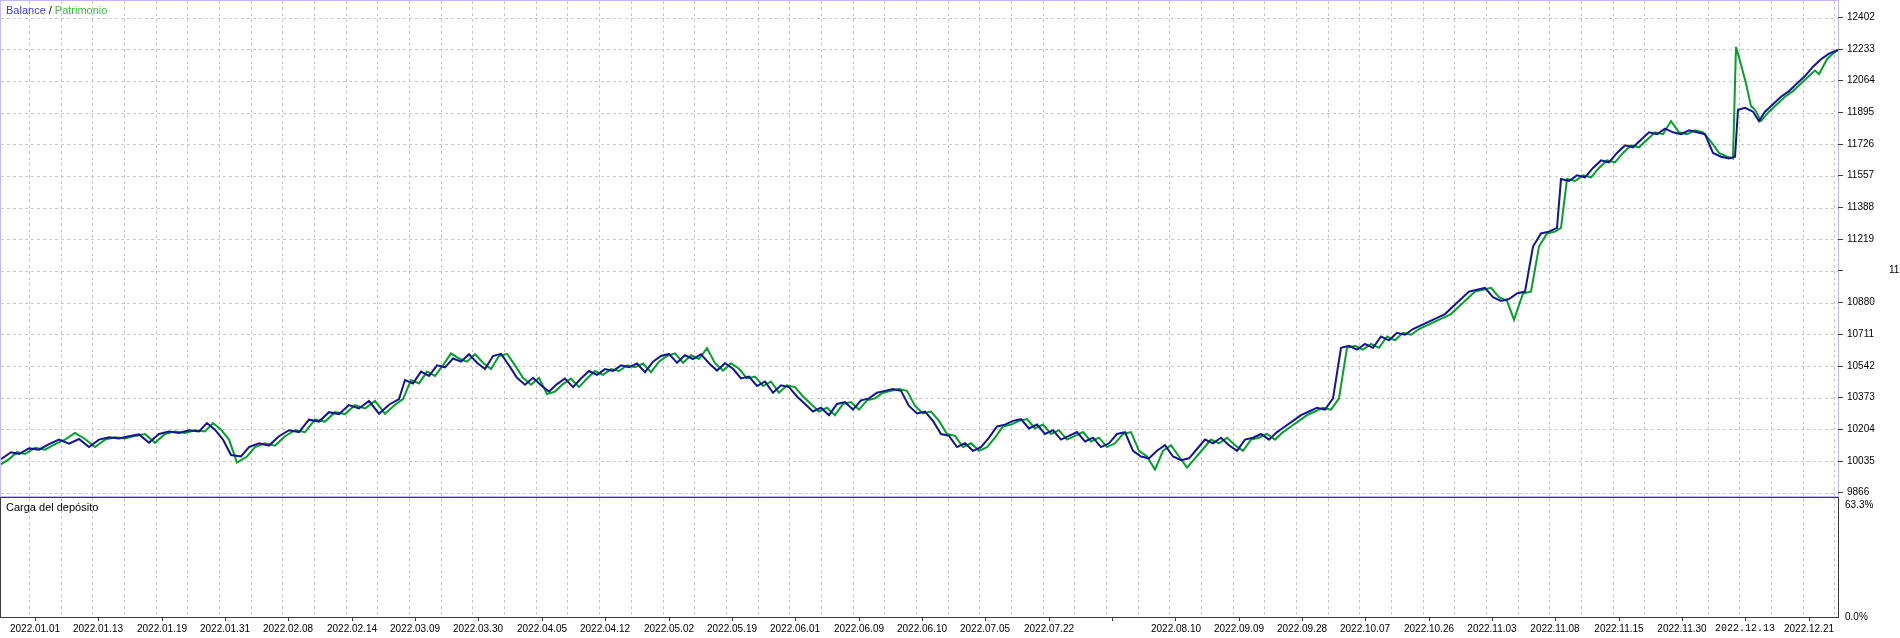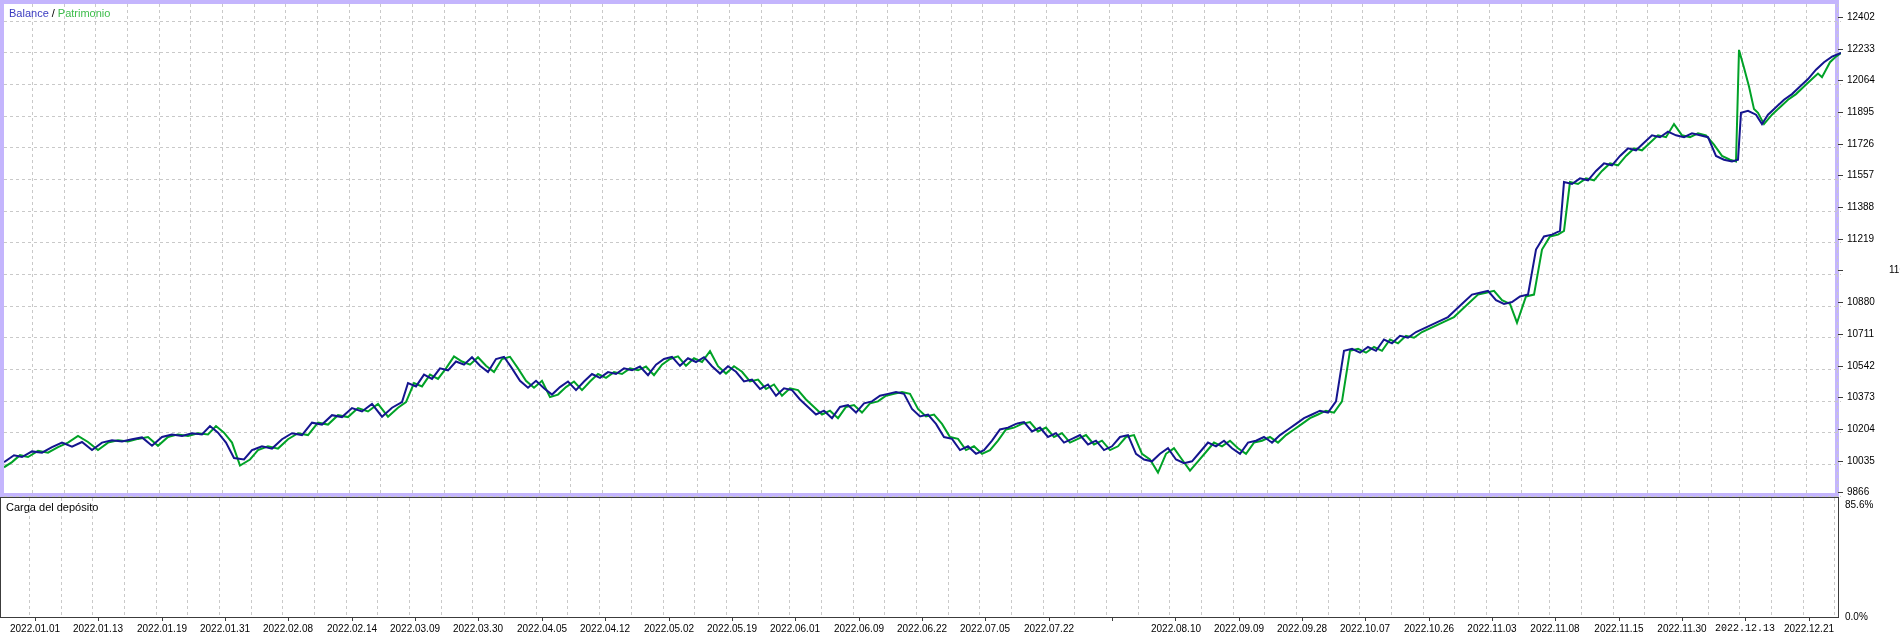--- a/index.html
+++ b/index.html
@@ -6,21 +6,21 @@
   .report{
     position:relative;
     width:1900px;height:638px;
     background:#ffffff;
     font-family:"Liberation Sans", sans-serif;
     font-size:10px;color:#000;
     overflow:hidden;
   }
   .main-chart{
     position:absolute;left:0;top:0;width:1839px;height:497px;
-    border:4px solid #c4b5fd;box-sizing:border-box;background:#fff;
+    border:1px solid #c4b5fd;box-sizing:border-box;background:#fff;
   }
   .main-chart svg,.lower-panel svg{position:absolute;left:0;top:0;}
   .legend{
     position:absolute;left:5px;top:3px;
     font-size:11px;white-space:nowrap;z-index:5;background:transparent;
   }
   .legend .sep{margin:0 3px;}
   .lower-panel{
     position:absolute;left:0;top:497px;width:1839px;height:121px;
     border:1px solid #3c3c3c;box-sizing:border-box;background:#fff;
@@ -219,21 +219,21 @@
       <div class="ytick" style="top: 366px;"></div>
       <div class="ylab" style="top: 360px;">10542</div>
       <div class="ytick" style="top: 397px;"></div>
       <div class="ylab" style="top: 391px;">10373</div>
       <div class="ytick" style="top: 429px;"></div>
       <div class="ylab" style="top: 423px;">10204</div>
       <div class="ytick" style="top: 461px;"></div>
       <div class="ylab" style="top: 455px;">10035</div>
       <div class="ytick" style="top: 492px;"></div>
       <div class="ylab" style="top: 486px;">9866</div>
-      <div class="pctlab" style="top: 499px;">85.6%</div>
+      <div class="pctlab" style="top: 499px;">63.3%</div>
       <div class="pctlab" style="top: 611px;">0.0%</div>
     </div>
 
   <div class="x-axis" id="x-axis">
       <div class="xtick" style="left: 35px;"></div>
       <div class="xlab" style="left: 35px;">2022.01.01</div>
       <div class="xtick" style="left: 98px;"></div>
       <div class="xlab" style="left: 98px;">2022.01.13</div>
       <div class="xtick" style="left: 162px;"></div>
       <div class="xlab" style="left: 162px;">2022.01.19</div>
@@ -253,21 +253,21 @@
       <div class="xlab" style="left: 605px;">2022.04.12</div>
       <div class="xtick" style="left: 669px;"></div>
       <div class="xlab" style="left: 669px;">2022.05.02</div>
       <div class="xtick" style="left: 732px;"></div>
       <div class="xlab" style="left: 732px;">2022.05.19</div>
       <div class="xtick" style="left: 795px;"></div>
       <div class="xlab" style="left: 795px;">2022.06.01</div>
       <div class="xtick" style="left: 859px;"></div>
       <div class="xlab" style="left: 859px;">2022.06.09</div>
       <div class="xtick" style="left: 922px;"></div>
-      <div class="xlab" style="left: 922px;">2022.06.22</div>
+      <div class="xlab" style="left: 922px;">2022.06.10</div>
       <div class="xtick" style="left: 985px;"></div>
       <div class="xlab" style="left: 985px;">2022.07.05</div>
       <div class="xtick" style="left: 1049px;"></div>
       <div class="xlab" style="left: 1049px;">2022.07.22</div>
       <div class="xtick" style="left: 1112px;"></div>
       <div class="xlab" style="left: 1112px; margin-left: 24px;">2022.08.10</div>
       <div class="xtick" style="left: 1175px;"></div>
       <div class="xlab" style="left: 1232px; margin-top: 44px;">2022.08.31</div>
       <div class="xtick" style="left: 1239px;"></div>
       <div class="xlab" style="left: 1239px;">2022.09.09</div>

